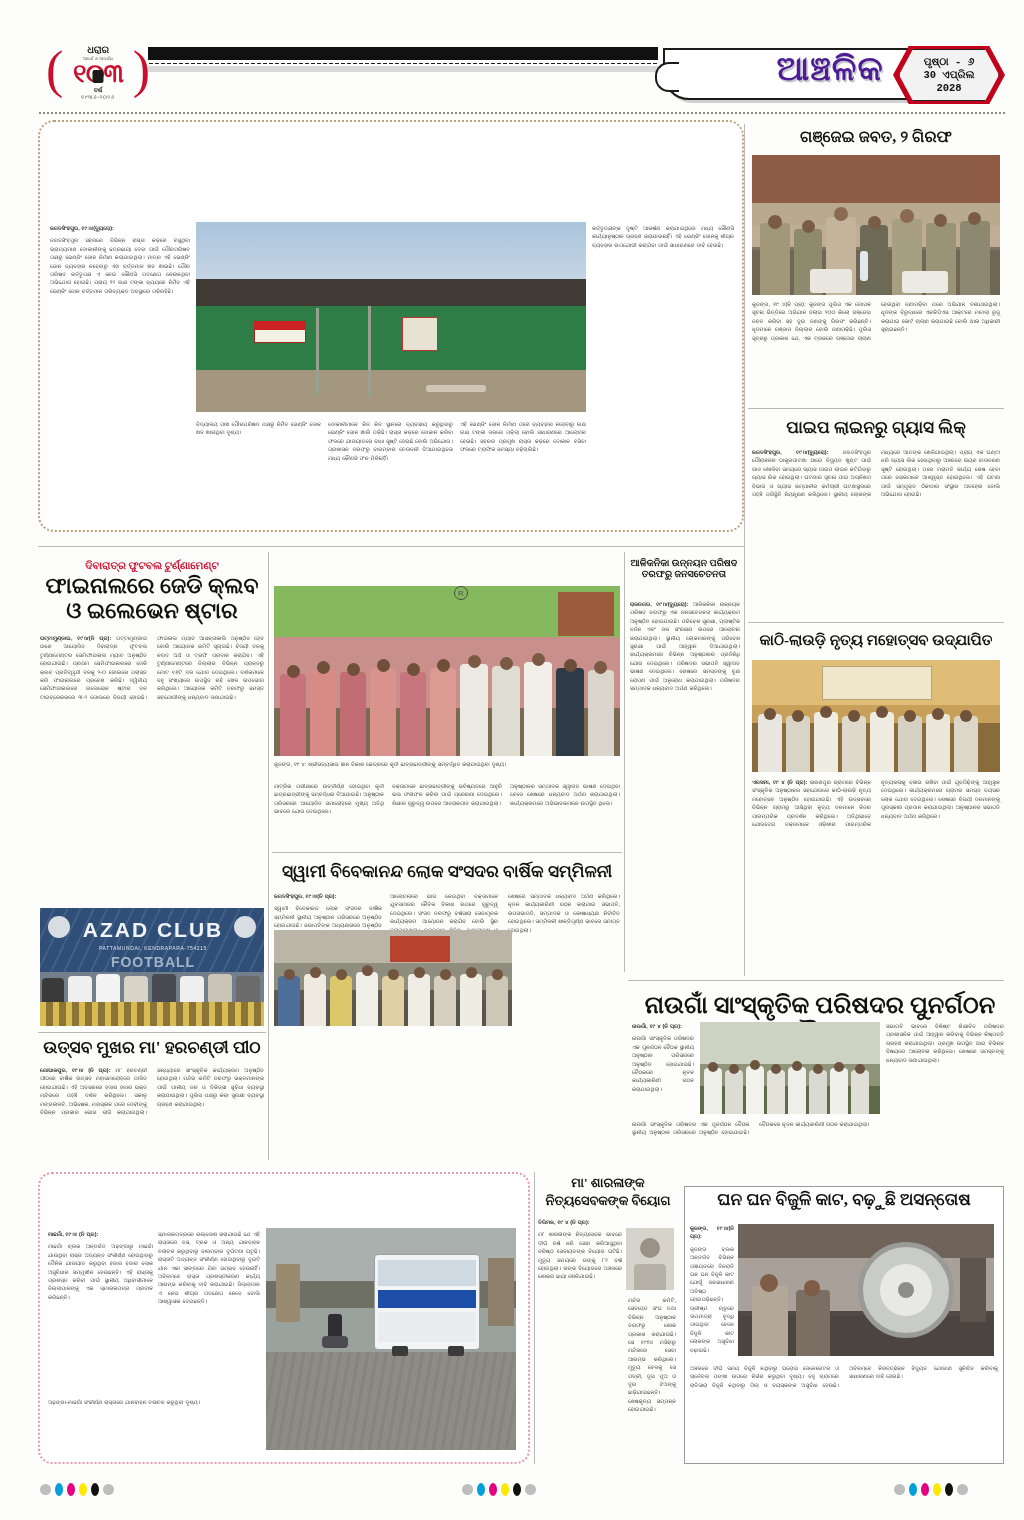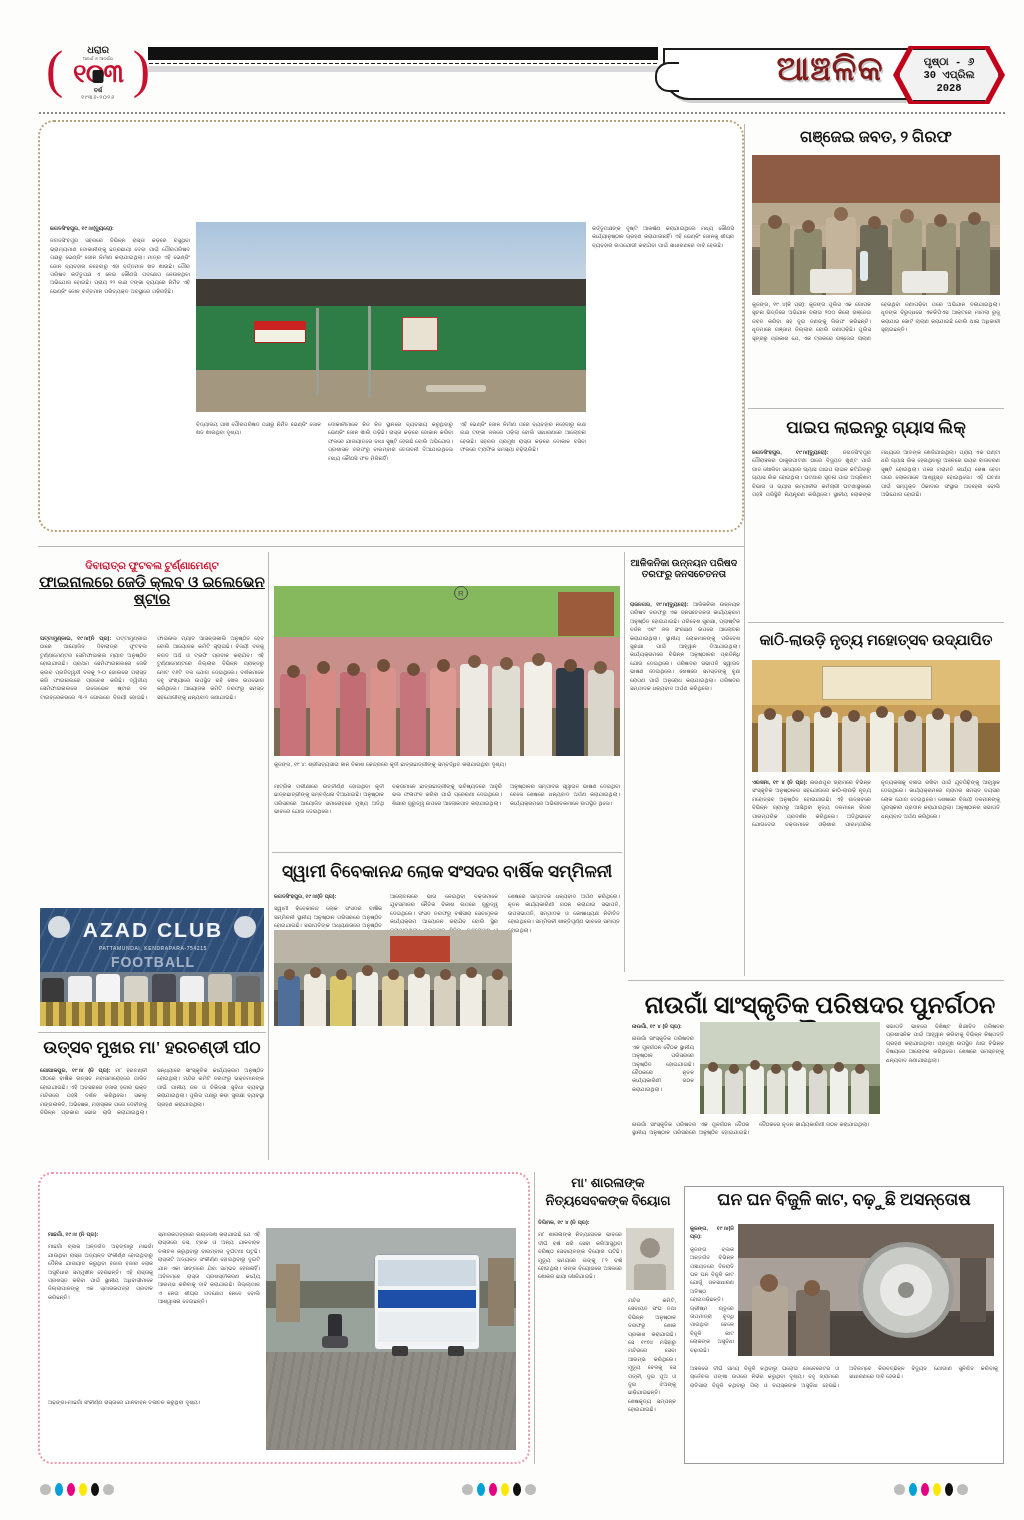--- a/index.html
+++ b/index.html
@@ -69,21 +69,21 @@
     border-radius: 0 0 0 26px;
     box-shadow: 3px 3px 0 #cfcfcf;
   }
   .anchalika-plate:before {
     content: ""; position: absolute; left: -10px; top: 12px;
     width: 22px; height: 26px; background: #fff; border: 2px solid #1b1b1b;
     border-right: none; border-radius: 14px 0 0 14px;
   }
   .anchalika-text {
     position: absolute; left: 60px; top: 8px; width: 230px;
-    font-size: 34px; font-weight: bold; color: #7f1d1d;
+    font-size: 34px; font-weight: bold; color: #4c1d95;
     letter-spacing: 1px; text-align: center;
     font-family: "Liberation Serif", serif;
     text-shadow: 1.5px 1.5px 0 #c9c9c9;
   }
   .date-badge {
     position: absolute; left: 238px; top: 0px; width: 112px; height: 66px; font-family: Liberation Mono, monospace;
   }
   .date-badge .hexred {
     position: absolute; left: 0; top: 4px; width: 112px; height: 58px;
     background: #c3001a;
@@ -325,21 +325,21 @@
   </div>
   <div class="body-col" style="position:absolute;left:886px; top:1022px; width:118px;">ସଭାପତି ଭାବରେ ବିଶିଷ୍ଟ ଶିକ୍ଷାବିତ ପରିଷଦର ପ୍ରଶାସନିକ ପାଇଁ ଆହ୍ୱାନ କରିବାକୁ ବିଭିନ୍ନ ନିଷ୍ପତ୍ତି ଗ୍ରହଣ କରାଯାଇଥିଲା। ପ୍ରମୁଖ ଉପସ୍ଥିତ ଥାଇ ବିଭିନ୍ନ ବିଷୟରେ ଆଲୋଚନା କରିଥିଲେ। ଶେଷରେ ସମସ୍ତଙ୍କୁ ଧନ୍ୟବାଦ ଜଣାଯାଇଥିଲା।</div>
   <div class="body-col" style="position:absolute;left:632px; top:1120px; width:372px; column-count:3; column-gap:10px;">ନାଉଗାଁ ସାଂସ୍କୃତିକ ପରିଷଦର ଏକ ପୁନର୍ଗଠନ ବୈଠକ ସ୍ଥାନୀୟ ଅନୁଷ୍ଠାନ ପରିସରରେ ଅନୁଷ୍ଠିତ ହୋଇଯାଇଛି। ବୈଠକରେ ନୂତନ କାର୍ଯ୍ୟକାରିଣୀ ଗଠନ କରାଯାଇଥିଲା।</div>
 
   <div class="vdiv" style="left:744px; top:124px; height:852px;"></div>
   <div class="vdiv" style="left:624px; top:552px; height:420px;"></div>
 
   <div class="hdiv" style="left:38px; top:546px; width:706px;"></div>
 
   <div class="kicker" style="position:absolute;left:38px; top:560px; width:228px; font-size:10.5px;">ଦିବାରାତ୍ର ଫୁଟବଲ ଟୁର୍ଣ୍ଣାମେଣ୍ଟ</div>
-  <div class="hl" style="position:absolute;left:38px; top:574px; width:228px; font-size:15px;text-decoration:underline;">ଫାଇନାଲରେ ଜେଡି କ୍ଲବ ଓ ଇଲେଭେନ ଷ୍ଟାର</div>
+  <div class="hl" style="position:absolute;left:38px; top:574px; width:228px; font-size:22px;">ଫାଇନାଲରେ ଜେଡି କ୍ଲବ ଓ ଇଲେଭେନ ଷ୍ଟାର</div>
   <div class="body-col" style="position:absolute;left:40px; top:634px; width:224px; column-count:2; column-gap:10px;">
     <p><b>ପଟ୍ଟାମୁଣ୍ଡାଇ, ୧୯।୪(ନି ପ୍ର):</b> <span>ପଟ୍ଟାମୁଣ୍ଡାଇ ଠାରେ ଆୟୋଜିତ ଦିବାରାତ୍ର ଫୁଟବଲ ଟୁର୍ଣ୍ଣାମେଣ୍ଟର ସେମିଫାଇନାଲ ମ୍ୟାଚ ଅନୁଷ୍ଠିତ ହୋଇଯାଇଛି। ପ୍ରଥମ ସେମିଫାଇନାଲରେ ଜେଡି କ୍ଲବ ପ୍ରତିଦ୍ୱନ୍ଦୀ ଦଳକୁ ୨-୦ ଗୋଲରେ ପରାସ୍ତ କରି ଫାଇନାଲରେ ପ୍ରବେଶ କରିଛି। ଦ୍ୱିତୀୟ ସେମିଫାଇନାଲରେ ଇଲେଭେନ ଷ୍ଟାର ଦଳ ଟାଇବ୍ରେକରରେ ୩-୨ ଗୋଲରେ ବିଜୟୀ ହୋଇଛି। ଫାଇନାଲ ମ୍ୟାଚ ଆସନ୍ତାକାଲି ଅନୁଷ୍ଠିତ ହେବ ବୋଲି ଆୟୋଜକ କମିଟି ସୂଚାଇଛି। ବିଜୟୀ ଦଳକୁ ନଗଦ ଅର୍ଥ ଓ ଟ୍ରଫି ପ୍ରଦାନ କରାଯିବ। ଏହି ଟୁର୍ଣ୍ଣାମେଣ୍ଟରେ ଜିଲ୍ଲାର ବିଭିନ୍ନ ପ୍ରାନ୍ତରୁ ମୋଟ ୧୬ଟି ଦଳ ଯୋଗ ଦେଇଥିଲେ। ଦର୍ଶକମାନେ ବହୁ ସଂଖ୍ୟାରେ ଉପସ୍ଥିତ ରହି ଖେଳ ଉପଭୋଗ କରିଥିଲେ। ଆୟୋଜକ କମିଟି ତରଫରୁ ସମସ୍ତ ସହଯୋଗୀଙ୍କୁ ଧନ୍ୟବାଦ ଜଣାଯାଇଛି।</span></p>
   </div>
 
   <div class="photo ph-azad" style="left:40px; top:908px; width:224px; height:118px;">
     <div style="position:absolute;left:0;top:0;width:100%;height:56%;background:#2f4f79;"></div>
     <div style="position:absolute;left:0;top:0;width:100%;height:56%;background:repeating-linear-gradient(115deg,rgba(255,255,255,.09) 0 2px,transparent 2px 12px);"></div>
     <div style="position:absolute;left:34px;top:10px;width:158px;height:26px;color:#f0f3f7;font-size:21px;font-weight:bold;letter-spacing:2px;text-align:center;font-family:'Liberation Sans',sans-serif;">AZAD CLUB</div>
     <div style="position:absolute;left:34px;top:37px;width:158px;color:#dde4ec;font-size:5px;letter-spacing:.6px;text-align:center;">PATTAMUNDAI, KENDRAPARA-754215</div>
     <div style="position:absolute;left:30px;top:46px;width:166px;color:rgba(255,255,255,.55);font-size:14px;font-weight:bold;letter-spacing:1px;text-align:center;">FOOTBALL TOURNAMENT</div>

